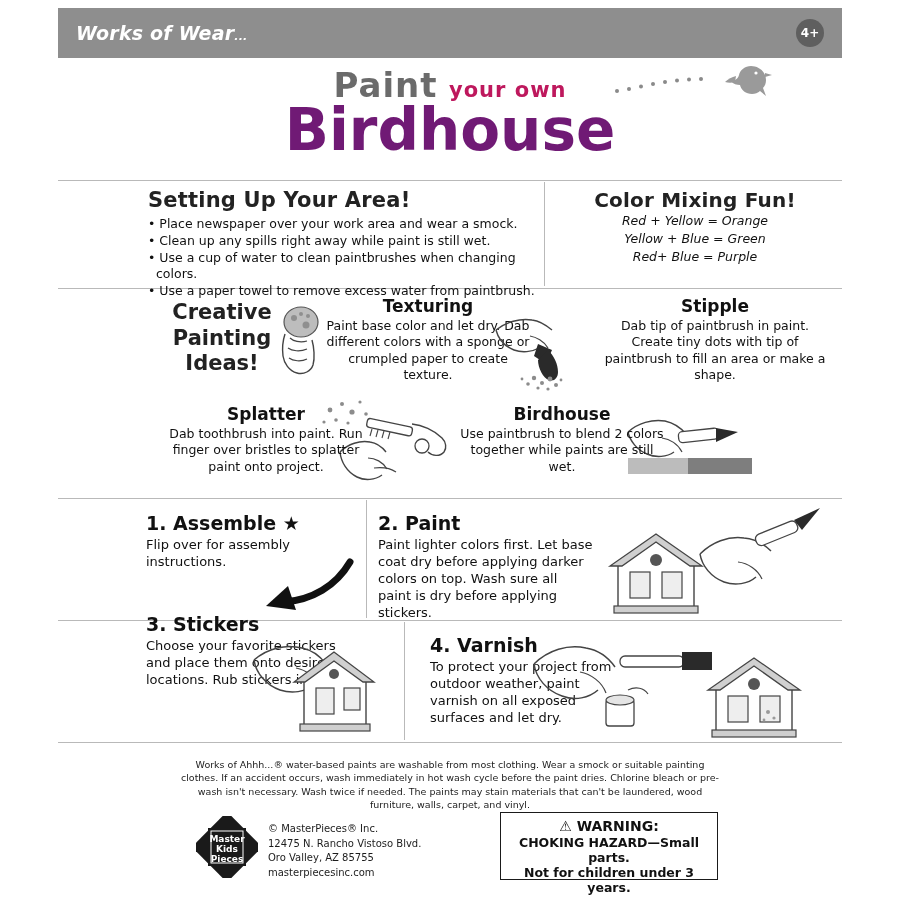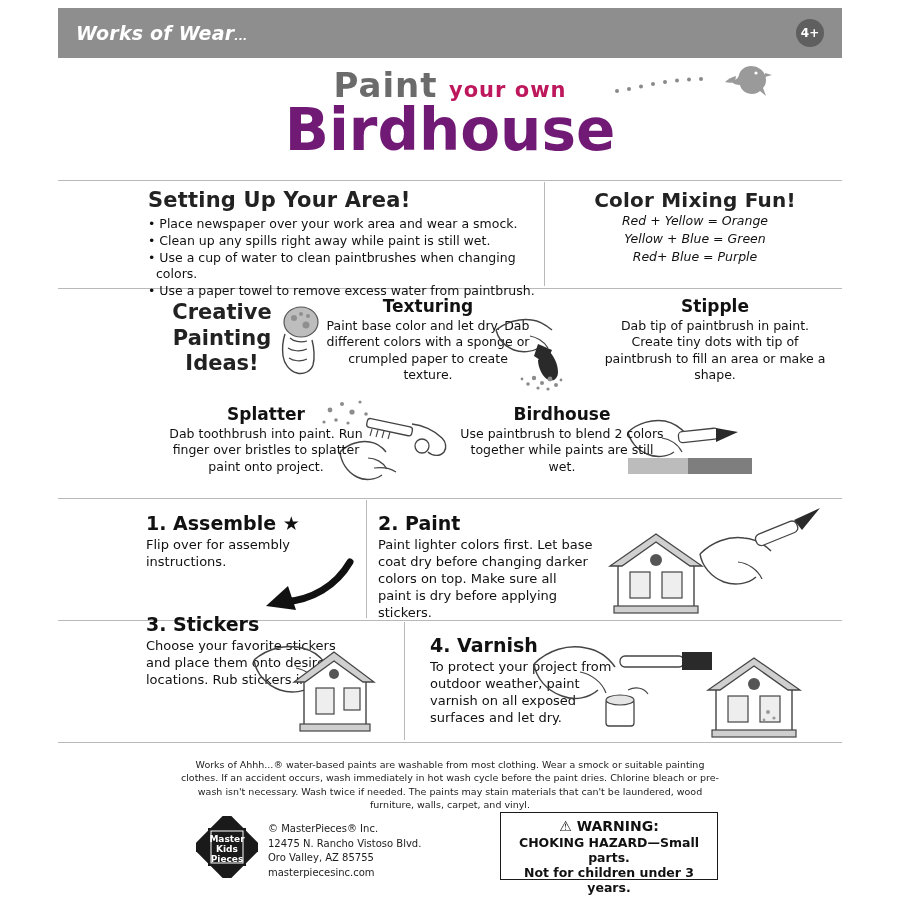--- a/index.html
+++ b/index.html
@@ -420,21 +420,21 @@
     </div>
     <div class="sb">Flip over for assembly instructions.</div>
   </div>
   <svg class="art" style="left:250px; top:556px;" width="110" height="58" viewBox="0 0 110 58">
     <path d="M100 6C86 30 62 44 34 46" fill="none" stroke="#111" stroke-width="7" stroke-linecap="round"></path>
     <path d="M38 30L16 50l30 4z" fill="#111"></path>
   </svg>
 
   <div class="step step2">
     <div class="sh">2. Paint</div>
-    <div class="sb">Paint lighter colors first. Let base coat dry before changing darker colors on top. Make sure all paint is dry before applying stickers.</div>
+    <div class="sb">Paint lighter colors first. Let base coat dry before applying darker colors on top. Wash sure all paint is dry before applying stickers.</div>
   </div>
   <svg class="art" style="left:596px; top:506px;" width="236" height="110" viewBox="0 0 236 110">
 
     <path d="M60 34L22 58v44h76V58z" fill="#fff" stroke="#444" stroke-width="1.4"></path>
     <path d="M60 28L14 60h12l34-24 34 24h12z" fill="#d0d0d0" stroke="#444" stroke-width="1.3"></path>
     <rect x="34" y="66" width="20" height="26" fill="#eee" stroke="#444" stroke-width="1.2"></rect>
     <rect x="66" y="66" width="20" height="26" fill="#eee" stroke="#444" stroke-width="1.2"></rect>
     <circle cx="60" cy="54" r="6" fill="#555"></circle>
     <rect x="18" y="100" width="84" height="7" fill="#cfcfcf" stroke="#444" stroke-width="1.2"></rect>
 

